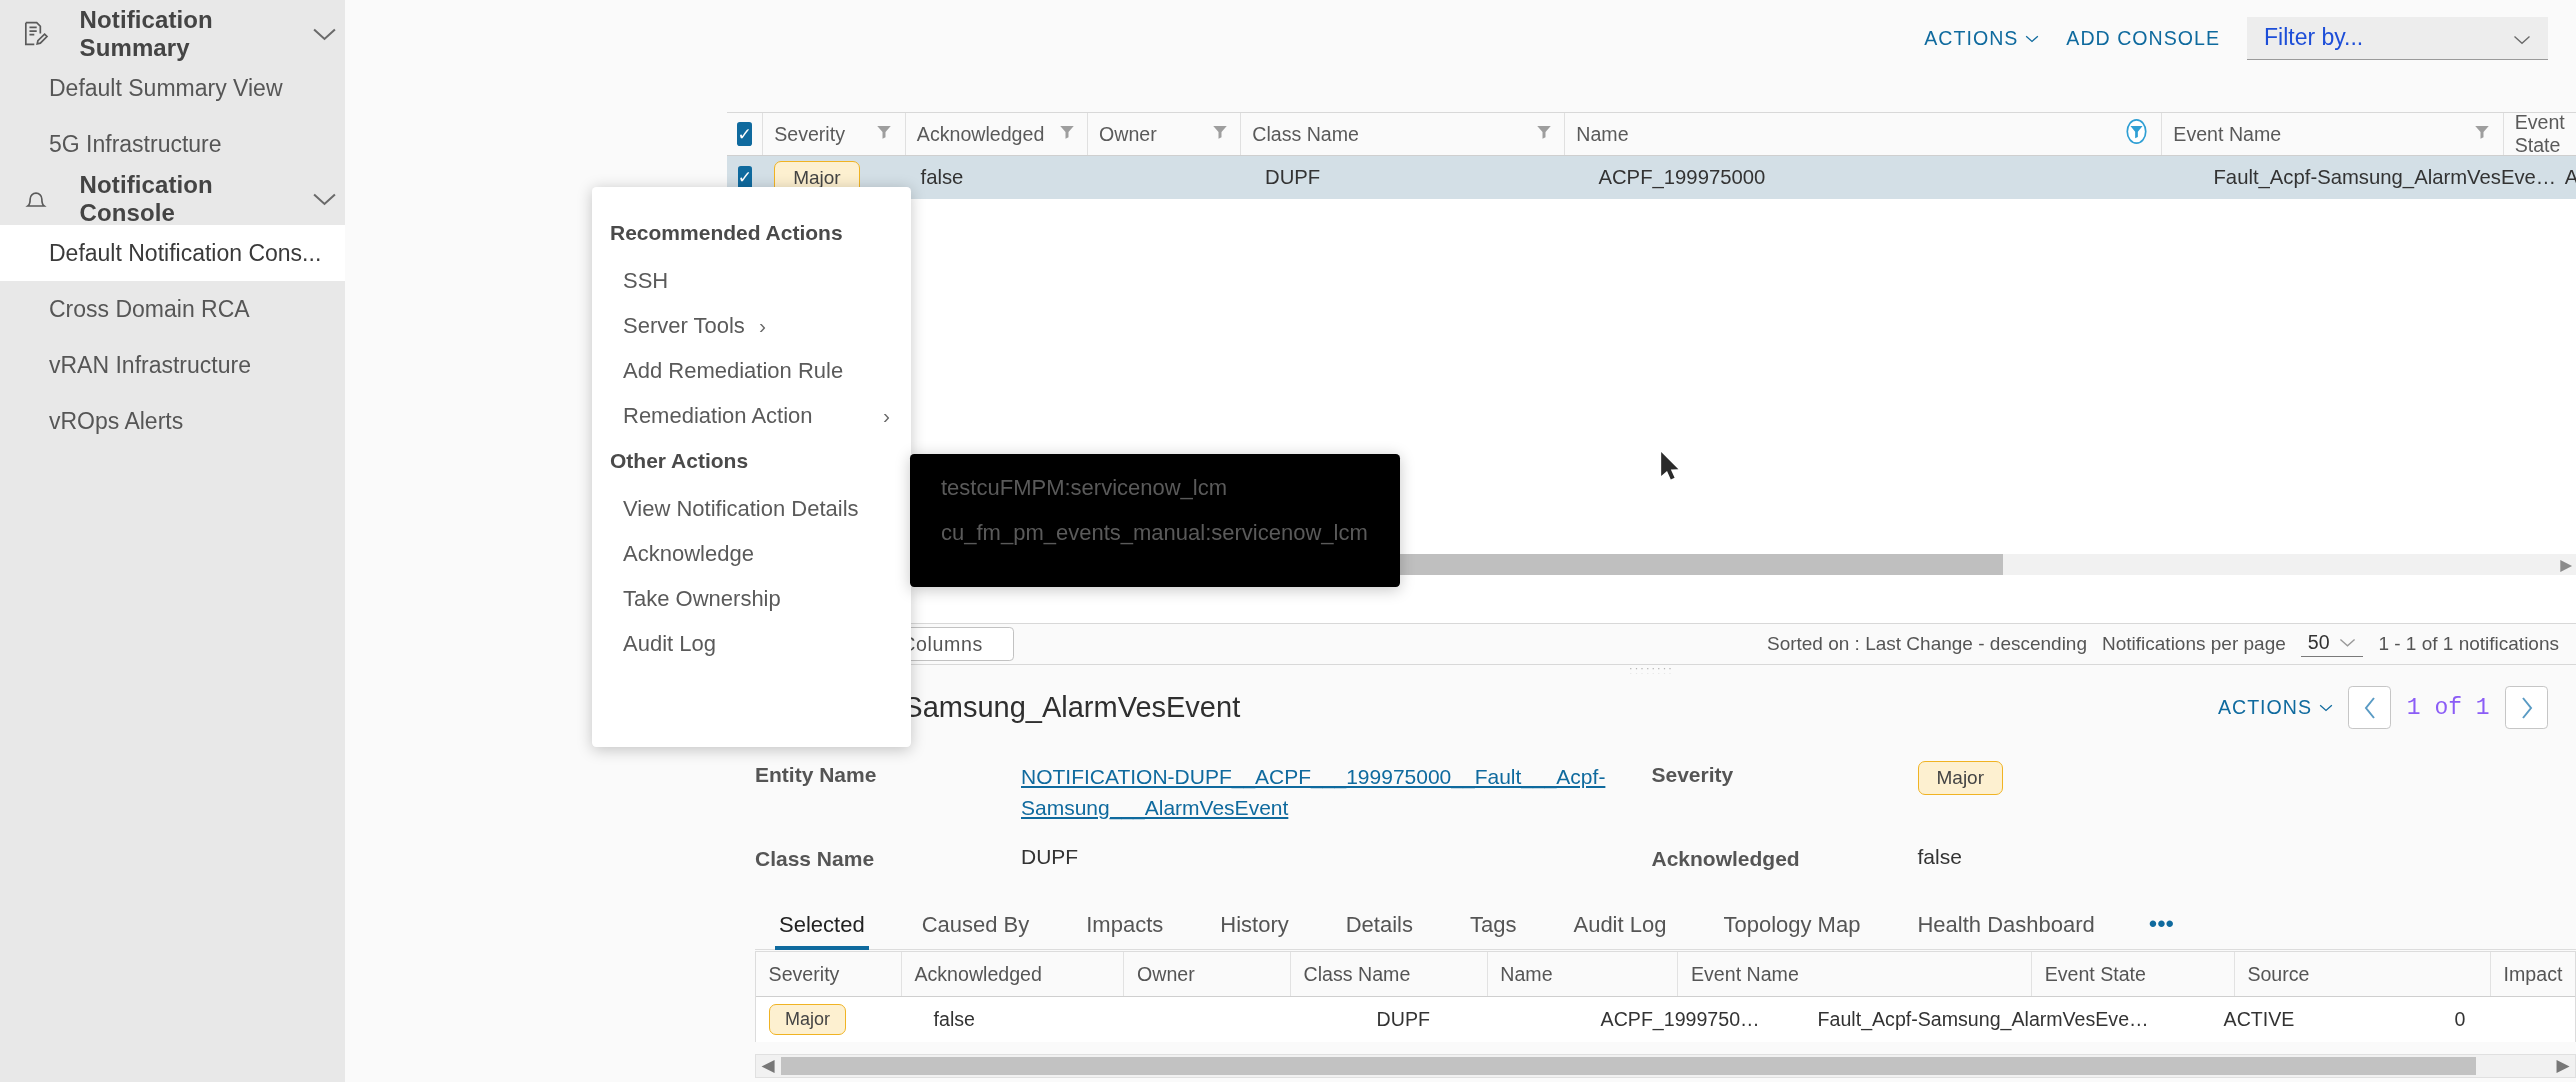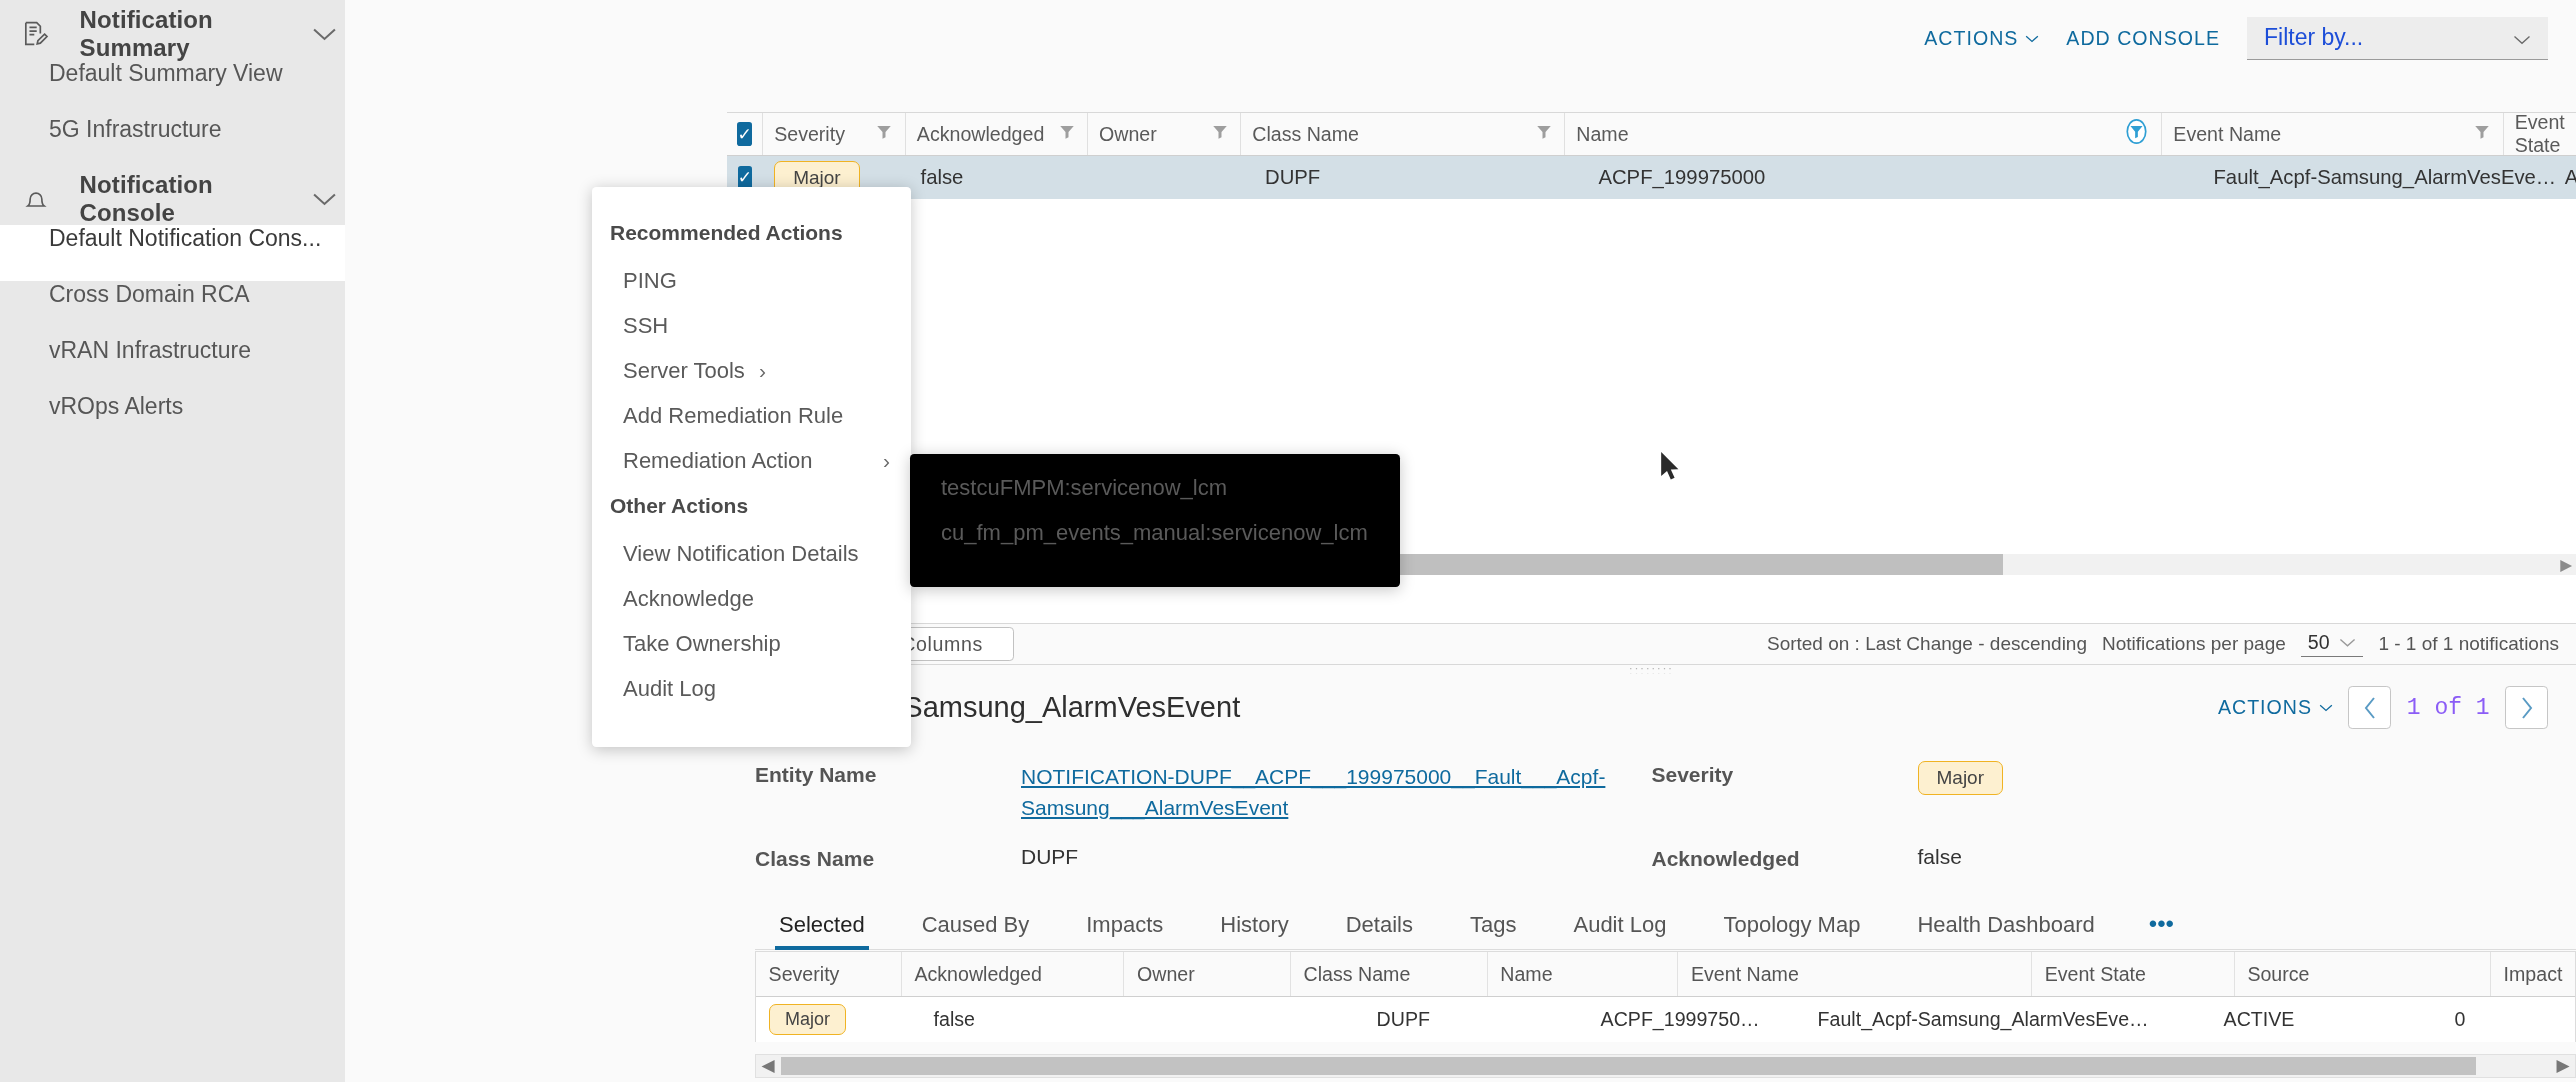--- a/index.html
+++ b/index.html
@@ -21,21 +21,21 @@
     padding-left: 19.6px; cursor: pointer; gap: 28px;
   }
   .nav-group-header .gi { width: 32px; height: 32px; flex: 0 0 32px;
      display: flex; align-items: center; justify-content: center; }
   .nav-group-header .glabel {
     font-size: 24px; font-weight: bold; color: #444; letter-spacing: 0.1px;
     flex: 1;
   }
   .nav-group-header .chev { width: 42px; display:flex; align-items:center; justify-content:center; }
   .nav-item {
-    height: 56px; display: flex; 
+    height: 56px; display: flex; align-items: center;
     padding-left: 49px; font-size: 23px; color: #565656; cursor: pointer;
   }
   .nav-item.active { background: #fff; color: #3a3a3a; }
 
   
   .main { flex: 1; position: relative; background: #fafafa; height: 1082px; }
 
   .page-header {
     height: 76px; display: flex; align-items: center; position: relative;
     padding: 0 28px 0 41px;
@@ -500,23 +500,20 @@
         <div class="thumb"></div>
       </div>
       <div class="arrow">▶</div>
     </div>
 
   </div>
 
   <div class="ctx-menu">
     <div class="ctx-section">Recommended Actions</div>
     <div class="ctx-item">
-      <span class="ci-label">PING</span>
-    </div>
-    <div class="ctx-item">
       <span class="ci-label">SSH</span>
     </div>
     <div class="ctx-item">
       <span class="ci-label" style="flex:0 0 auto">Server Tools</span>
       <span class="ci-arrow">›</span>
     </div>
     <div class="ctx-item">
       <span class="ci-label">Add Remediation Rule</span>
     </div>
     <div class="ctx-item">

